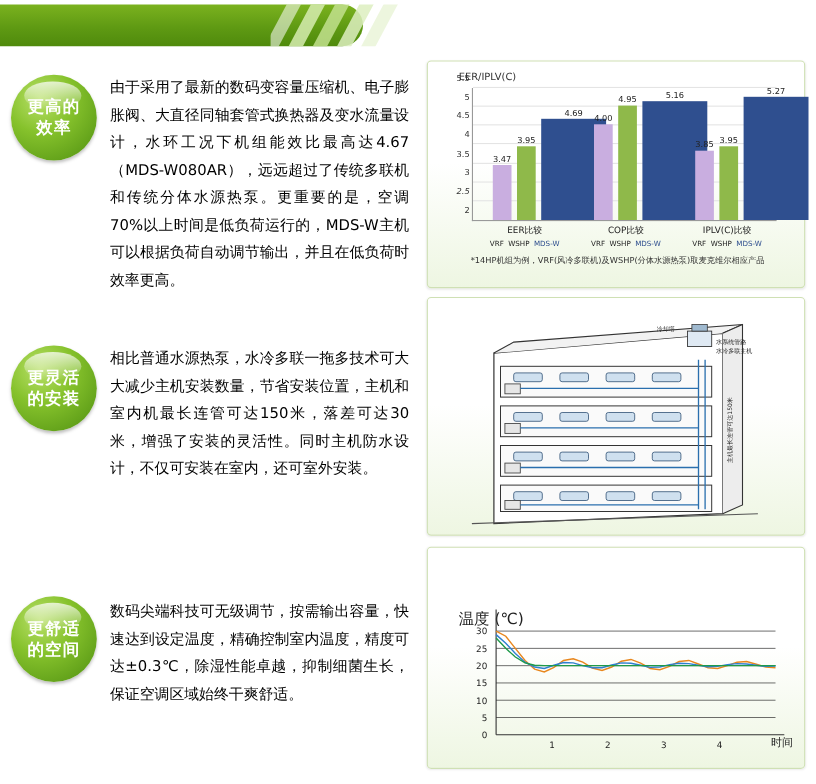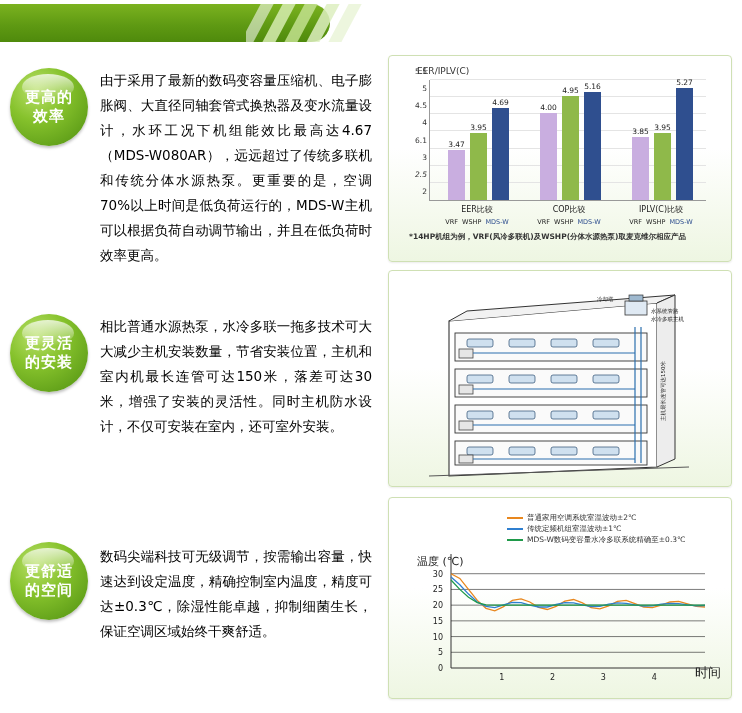--- a/index.html
+++ b/index.html
@@ -78,40 +78,40 @@
 
   
   .c1-title{position:absolute;left:28px;top:10px;font-size:9px;color:#333;}
   .c1-plot{position:absolute;left:40px;top:24px;width:276px;height:120px;border-left:1px solid #999;border-bottom:1px solid #999;}
   .c1-ylab{position:absolute;right:100%;margin-right:3px;font-size:7.5px;color:#333;transform:translateY(-50%);}
   .c1-grid{position:absolute;left:0;width:100%;height:0;border-top:1px solid #e4e4e4;}
   .group{position:absolute;bottom:0;width:78px;height:100%;}
   .bar{position:absolute;bottom:0;width:17px;}
   .bar.v{background:#c9aee0;}
   .bar.w{background:#8fb94a;}
-  .bar.m{background:#2f4f8f;}
+  .bar.m{background:#2f4f8f;padding-left:42px;}
   .bar span{
     position:absolute;bottom:100%;left:50%;transform:translateX(-50%);
     font-size:7.5px;color:#222;margin-bottom:1px;white-space:nowrap;
   }
   .xlab{position:absolute;top:124px;width:78px;text-align:center;font-size:8px;color:#222;}
   .legend{position:absolute;top:138px;width:78px;display:flex;justify-content:center;gap:4px;font-size:6.5px;color:#222;}
   .legend b{font-weight:normal;}
   .legend .mm{color:#2f4f8f;}
-  .c1-note{position:absolute;left:20px;top:176px;width:305px;font-size:7.5px;color:#333;font-weight:bold;}
+  .c1-note{position:absolute;left:20px;top:176px;width:305px;text-align:center;font-size:7.5px;color:#333;}
 
   
   .d2{position:absolute;left:0;top:0;width:100%;height:100%;}
 
   
   .c3-leg{position:absolute;left:118px;top:14px;font-size:7.5px;line-height:11px;color:#333;}
   .c3-leg div{white-space:nowrap;}
   .c3-leg i{display:inline-block;width:16px;height:0;border-top:2px solid #000;vertical-align:middle;margin-right:4px;}
-  .c3-ylabel{position:absolute;left:28px;top:56px;font-size:11px;color:#222;}
-  .c3-xlabel{position:absolute;right:10px;bottom:16px;font-size:13px;color:#222;}
+  .c3-ylabel{position:absolute;left:28px;top:56px;font-size:14px;color:#222;}
+  .c3-xlabel{position:absolute;right:10px;bottom:16px;font-size:10px;color:#222;}
 </style>
 </head>
 <body>
 
 <div class="header">
   <div class="header-band"></div>
   <div class="header-stripes">
     <i></i>
       <i></i>
       <i></i>
@@ -154,21 +154,21 @@
 </div>
 
 <div class="panel p1">
   <div class="c1-title">EER/IPLV(C)</div>
   <div class="c1-plot" id="bar-plot">
       <div class="c1-ylab" style="bottom: 0px;">2</div>
       <div class="c1-ylab" style="bottom: 17.1429px; font-style: italic;">2.5</div>
       <div class="c1-grid" style="bottom: 17.1429px;"></div>
       <div class="c1-ylab" style="bottom: 34.2857px;">3</div>
       <div class="c1-grid" style="bottom: 34.2857px;"></div>
-      <div class="c1-ylab" style="bottom: 51.4286px;">6.1</div>
+      <div class="c1-ylab" style="bottom: 51.4286px;">3.5</div>
       <div class="c1-grid" style="bottom: 51.4286px;"></div>
       <div class="c1-ylab" style="bottom: 68.5714px;">4</div>
       <div class="c1-grid" style="bottom: 68.5714px;"></div>
       <div class="c1-ylab" style="bottom: 85.7143px;">4.5</div>
       <div class="c1-grid" style="bottom: 85.7143px;"></div>
       <div class="c1-ylab" style="bottom: 102.857px;">5</div>
       <div class="c1-grid" style="bottom: 102.857px;"></div>
       <div class="c1-ylab" style="bottom: 120px;">5.5</div>
       <div class="c1-grid" style="bottom: 120px;"></div>
       <div class="group" style="left: 8px;">
@@ -283,25 +283,20 @@
     <text x="262" y="42" font-size="5.5" fill="#222" font-family="DejaVu Sans, sans-serif">水系统管路</text>
     <text x="262" y="50" font-size="5.5" fill="#222" font-family="DejaVu Sans, sans-serif">水冷多联主机</text>
 
     <text x="276" y="150" font-size="5.5" fill="#222" font-family="DejaVu Sans, sans-serif" transform="rotate(-90 276 150)">主机最长连管可达150米</text>
 
     <line x1="40" y1="205" x2="300" y2="196" stroke="#555" stroke-width="1"></line>
   </svg>
 </div>
 
 <div class="panel p3">
-  <div class="c3-leg">
-    <div><i style="border-color:#e8871e"></i><span>普通家用空调系统室温波动±2℃</span></div>
-    <div><i style="border-color:#2f7fd0"></i><span>传统定频机组室温波动±1℃</span></div>
-    <div><i style="border-color:#1f9a4a"></i><span>MDS-W数码变容量水冷多联系统精确至±0.3℃</span></div>
-  </div>
   <div class="c3-ylabel">温度 (℃)</div>
   <div class="c3-xlabel">时间</div>
   <svg id="line-chart" class="d2" viewBox="0 0 342 200">
       <line x1="62" y1="56" x2="62" y2="170" stroke="#333" stroke-width="1"></line>
       <line x1="62" y1="170" x2="324" y2="170" stroke="#333" stroke-width="1"></line>
       <text x="54" y="173" font-size="8" fill="#222" text-anchor="end" font-family="DejaVu Sans, sans-serif">0</text>
       <line x1="62" y1="154.28571428571428" x2="316" y2="154.28571428571428" stroke="#222" stroke-width="0.6"></line>
       <text x="54" y="157.28571428571428" font-size="8" fill="#222" text-anchor="end" font-family="DejaVu Sans, sans-serif">5</text>
       <line x1="62" y1="138.57142857142858" x2="316" y2="138.57142857142858" stroke="#222" stroke-width="0.6"></line>
       <text x="54" y="141.57142857142858" font-size="8" fill="#222" text-anchor="end" font-family="DejaVu Sans, sans-serif">10</text>

